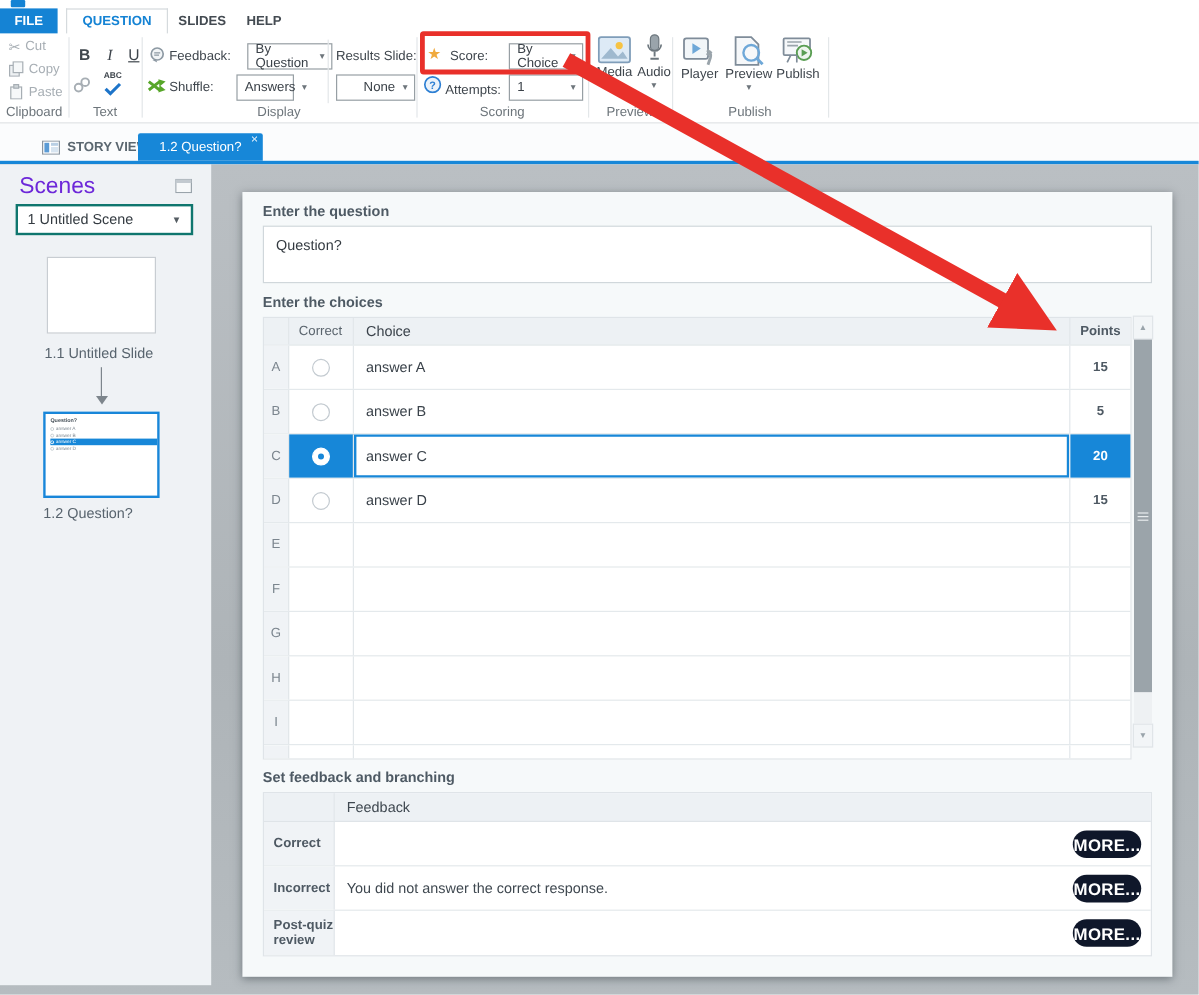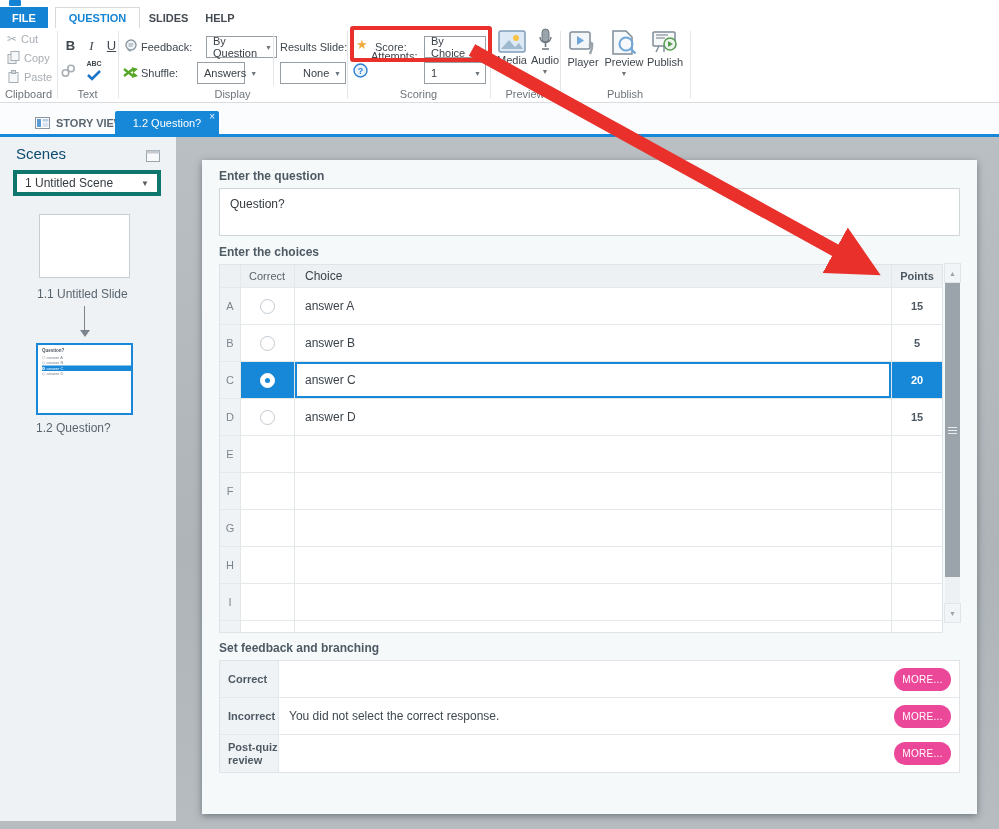--- a/index.html
+++ b/index.html
@@ -31,23 +31,23 @@
   
   #tabstrip { left:0; top:103px; width:999px; height:31px; background:#fbfcfd; }
   #storyview-tab { left:25px; top:111px; height:23px; display:flex; align-items:center; gap:6px; font-size:11px; font-weight:bold; color:#5b6770; padding:0 10px; }
   #active-tab { left:115px; top:111px; width:104px; height:23px; background:#1787d8; color:#fff; font-size:11px; display:flex; align-items:center; justify-content:center; border-radius:2px 2px 0 0; }
   #active-tab .x { position:absolute; right:4px; top:0px; font-size:10px; color:#eaf4fc; }
   #blueline { left:0; top:134px; width:999px; height:3px; background:#1787d8; }
 
   
   #canvas { left:0; top:137px; width:999px; height:692px; background:linear-gradient(180deg,#babfc3 0%,#aeb4b8 60%,#b6bcc0 100%); }
   #sidebar { left:0; top:137px; width:176px; height:684px; background:#eff2f5; }
-  #scenes-title { left:16px; top:8px; font-size:15px; color:#0c4a6e; }
+  #scenes-title { left:16px; top:8px; font-size:19px; color:#6d28d9; }
   #scenes-collapse { left:146px; top:11px; }
-  #scene-select { left:13px; top:33px; width:148px; height:26px; background:#fff; border:4px solid #0f766e; font-size:12px; color:#333a40; display:flex; align-items:center; padding:0 8px;text-align:right; }
+  #scene-select { left:13px; top:33px; width:148px; height:26px; background:#fff; border:2px solid #0f766e; font-size:12px; color:#333a40; display:flex; align-items:center; padding:0 8px;text-align:right; }
   #scene-select .caret { margin-left:auto; font-size:8px; color:#555d63; }
   .thumb1 { left:39px; top:77px; width:91px; height:64px; background:#fff; border:1px solid #c8cdd2; }
   .thumb-label { font-size:12px; color:#58646e; }
   #connector { left:84px; top:169px; width:1px; height:24px; background:#7d858c; }
   #connector-head { left:80px; top:193px; width:0; height:0; border-left:5px solid transparent; border-right:5px solid transparent; border-top:7px solid #7d858c; }
   .thumb2 { left:36px; top:206px; width:97px; height:72px; background:#fff; border:2px solid #1886d9; padding:3px 0 0 4px; overflow:hidden; }
   .mini { transform:scale(.5); transform-origin:0 0; width:180px; }
   .mini-title { font-size:9px; font-weight:bold; color:#4a545c; margin-bottom:3px; }
   .mini-row { display:flex; align-items:center; gap:3px; font-size:8px; color:#7b858e; line-height:11px; }
   .mini-dot { width:6px; height:6px; border:1px solid #aab3ba; border-radius:50%; flex:0 0 auto; }
@@ -88,21 +88,21 @@
 
   
   #fb-table { left:17px; top:500px; width:741px; background:#fff; border:1px solid #dfe4e8; }
   .fb-head { display:flex; height:24px; background:#edf1f4; border-bottom:1px solid #dfe4e8; font-size:11px; color:#5a646d; }
   .fb-lblcol { width:59px; border-right:1px solid #e2e7ea; background:#f0f3f6; flex:0 0 auto; display:flex; align-items:center; padding-left:8px; }
   .fb-head .fb-lblcol { background:#edf1f4; }
   .fb-row { display:flex; height:37px; border-bottom:1px solid #e4e9ec; }
   .fb-row:last-child { border-bottom:none; }
   .fb-row .fb-lblcol { font-size:11px; font-weight:bold; color:#4e5963; line-height:13px; }
   .fb-content { position:relative; flex:1; display:flex; align-items:center; padding-left:10px; font-size:12px; color:#3f4850; }
-  .more-btn { position:absolute; right:8px; top:7px; width:57px; height:23px; background:#ec4899; border-radius:12px; color:#fff; font-size:10px; font-weight:normal; display:flex; align-items:center; justify-content:center; letter-spacing:.3px; }
+  .more-btn { position:absolute; right:8px; top:7px; width:57px; height:23px; background:#0f172a; border-radius:12px; color:#fff; font-size:14px; font-weight:bold; display:flex; align-items:center; justify-content:center; letter-spacing:.3px; }
   .fb-cellhead { display:flex; align-items:center; padding-left:10px; }
 
   
   .redbox { position:absolute; border:4px solid #e9302a; border-radius:3px; z-index:40; pointer-events:none; }
   #redbox-score { left:350px; top:26px; width:142px; height:36px; }
   #arrow-svg { left:0; top:0; width:999px; height:829px; z-index:45; pointer-events:none; }
 </style>
 </head>
 <body>
 
@@ -193,21 +193,21 @@
   <div class="ddl" style="left:424px;top:8px;width:62px;">
     <span>By Choice</span>
     <span class="caret">▼</span>
   </div>
   <div class="abs" style="left:353px;top:35px;">
     <svg width="15" height="15">
         <circle cx="7.5" cy="7.5" r="6.5" fill="#eaf2fa" stroke="#2d7fd3" stroke-width="1.4"></circle>
         <text x="7.5" y="11" text-anchor="middle" font-size="9" font-weight="bold" fill="#2d7fd3">?</text>
       </svg>
   </div>
-  <span class="abs riblabel" style="left:371px;top:22px;">Attempts:</span>
+  <span class="abs riblabel" style="left:371px;top:41px;">Attempts:</span>
   <div class="ddl" style="left:424px;top:34px;width:62px;">
     <span>1</span>
     <span class="caret">▼</span>
   </div>
   <div class="glabel" style="left:347px;width:143px;">Scoring</div>
   <div class="gsep" style="left:490px;"></div>
 
   <div class="ribicon-btn" style="left:496px;top:2px;width:32px;">
     <svg width="28" height="24">
         <rect x="1" y="1" width="26" height="21" rx="2" fill="#ddeaf6" stroke="#7f9db9" stroke-width="1.5"></rect>
@@ -412,30 +412,34 @@
           <div></div>
         </div>
     </div>
     <div id="strack"></div>
     <div class="sbtn" style="top:340px;">▼</div>
   </div>
 
   <div class="sec-label" style="top:481px;">Set feedback and branching</div>
 
   <div class="abs" id="fb-table">
+    <div class="fb-head">
+      <div class="fb-lblcol"></div>
+      <div class="fb-content fb-cellhead">Feedback</div>
+    </div>
     <div class="fb-row">
       <div class="fb-lblcol">Correct</div>
       <div class="fb-content">
         <span class="more-btn">MORE...</span>
       </div>
     </div>
     <div class="fb-row">
       <div class="fb-lblcol">Incorrect</div>
       <div class="fb-content">
-        <span>You did not select the correct response.</span>
+        <span>You did not answer the correct response.</span>
         <span class="more-btn">MORE...</span>
       </div>
     </div>
     <div class="fb-row">
       <div class="fb-lblcol">Post-quiz review</div>
       <div class="fb-content">
         <span></span>
         <span class="more-btn">MORE...</span>
       </div>
     </div>

